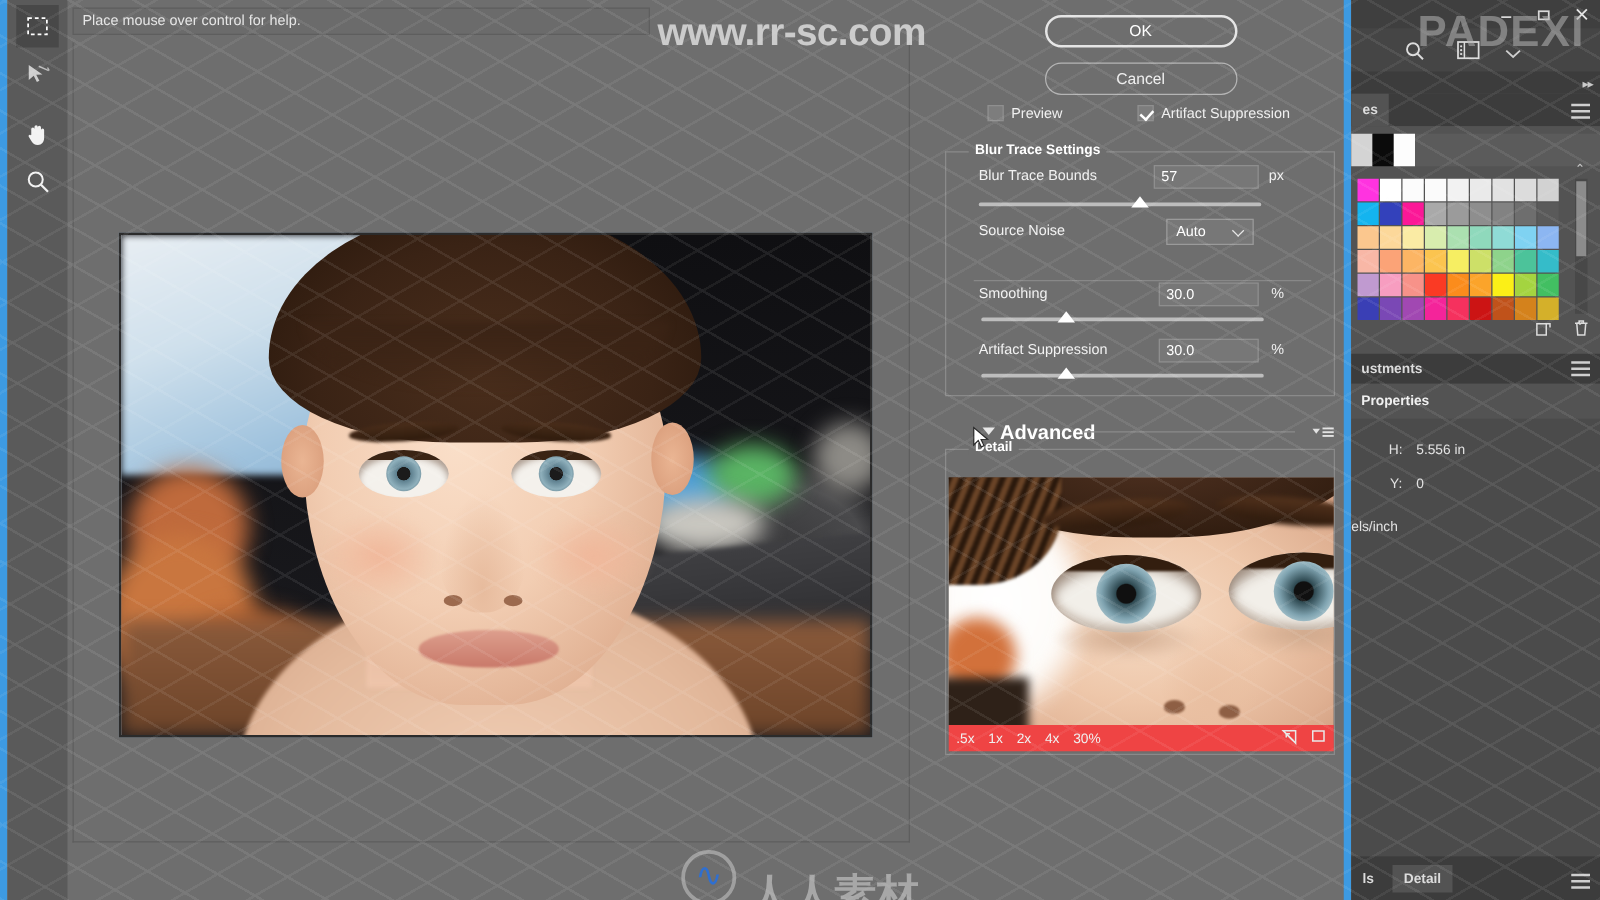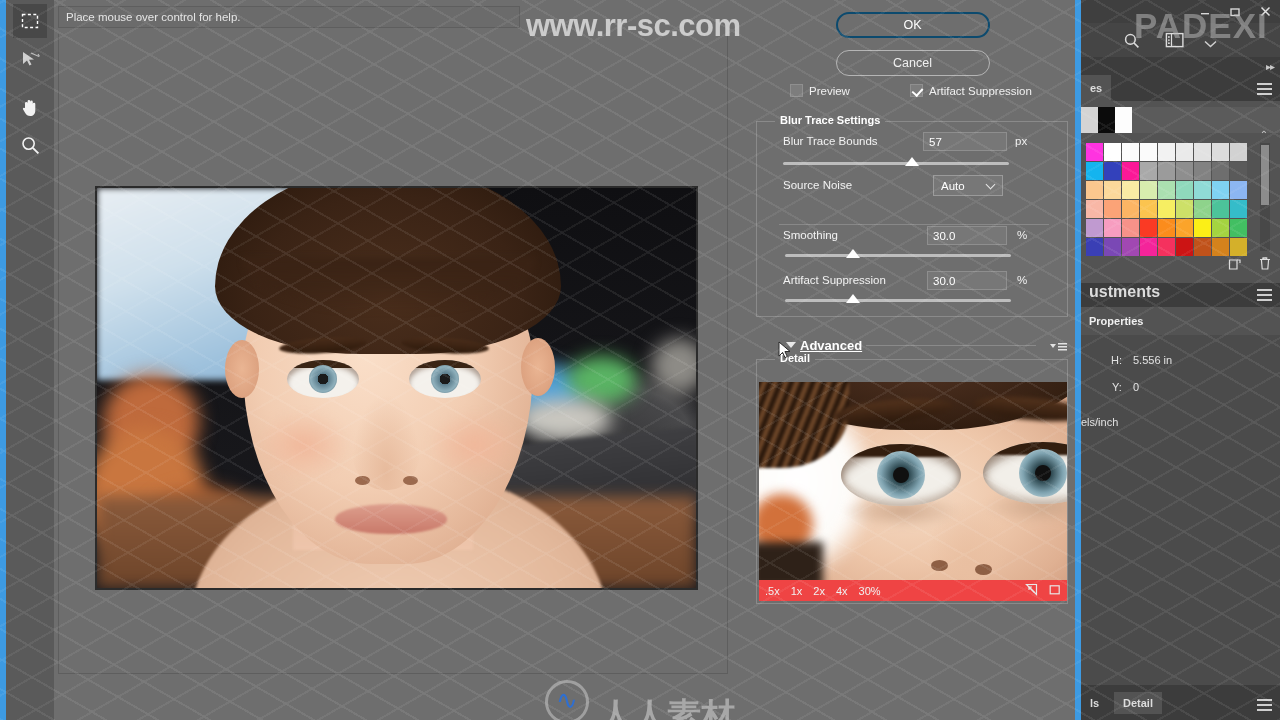--- a/index.html
+++ b/index.html
@@ -178,21 +178,21 @@
     width: 154px; height: 26px;
     margin: 12px auto 0 auto;
     border: 1px solid #d8d8d8;
     border-radius: 13px;
     background: transparent;
     color: #ffffff;
     font-size: 12.5px;
     font-family: "Liberation Sans", sans-serif;
     cursor: pointer;
   }
-  .btn-big.primary { border: 2px solid #0c4a6e; font-weight: 400; }
+  .btn-big.primary { border: 2px solid #e5e5e5; font-weight: 400; }
   .btn-big.secondary { border-color: #b5b5b5; color: #efefef; }
 
   .check-row {
     position: absolute; left: 0; top: 84px;
     width: 325px; height: 18px;
     font-size: 11.5px; color: #f0f0f0;
   }
   .cb {
     display: inline-flex; align-items: center; gap: 6px;
     position: absolute; cursor: pointer;
@@ -290,21 +290,21 @@
   .adv-tri {
     position: absolute; left: 30px; top: 4px;
     width: 0; height: 0;
     border-left: 5px solid transparent;
     border-right: 5px solid transparent;
     border-top: 6px solid #e8e8e8;
     cursor: pointer;
   }
   .adv-text {
     position: absolute; left: 44px; top: 0;
-    font-size: 13px; font-weight: bold; color: #ffffff; text-decoration: underline;
+    font-size: 16px; font-weight: bold; color: #ffffff;
   }
   .adv-line {
     position: absolute; left: 110px; top: 7px; right: 32px; height: 1px;
     background: #8a8a8a;
   }
   .adv-menu {
     position: absolute; right: 0; top: 1px;
     width: 20px; height: 12px; cursor: pointer;
   }
 
@@ -447,22 +447,22 @@
     position: absolute; right: 8px; bottom: 6px;
     display: flex; gap: 16px; align-items: center;
   }
 
   .adj-tabs {
     position: absolute; left: 0; top: 283px; width: 199px; height: 24px;
     background: #3c3c3c;
   }
   .adj-tab {
     position: absolute; left: 0; top: 0; height: 24px;
-    display: flex; align-items: flex-start; padding: 0 8px;
-    font-size: 16px; color: #dcdcdc; font-weight: bold;
+    display: flex; align-items: center; padding: 0 8px;
+    font-size: 11px; color: #dcdcdc; font-weight: bold;
   }
   .prop-tab {
     position: absolute; left: 0; top: 307px; width: 199px; height: 28px;
     background: #535353;
     display: flex; align-items: center; padding-left: 8px;
     font-size: 11px; color: #f0f0f0; font-weight: bold;
   }
   .prop-body {
     position: absolute; left: 0; top: 335px; width: 199px; height: 350px;
     background: #4b4b4b;

